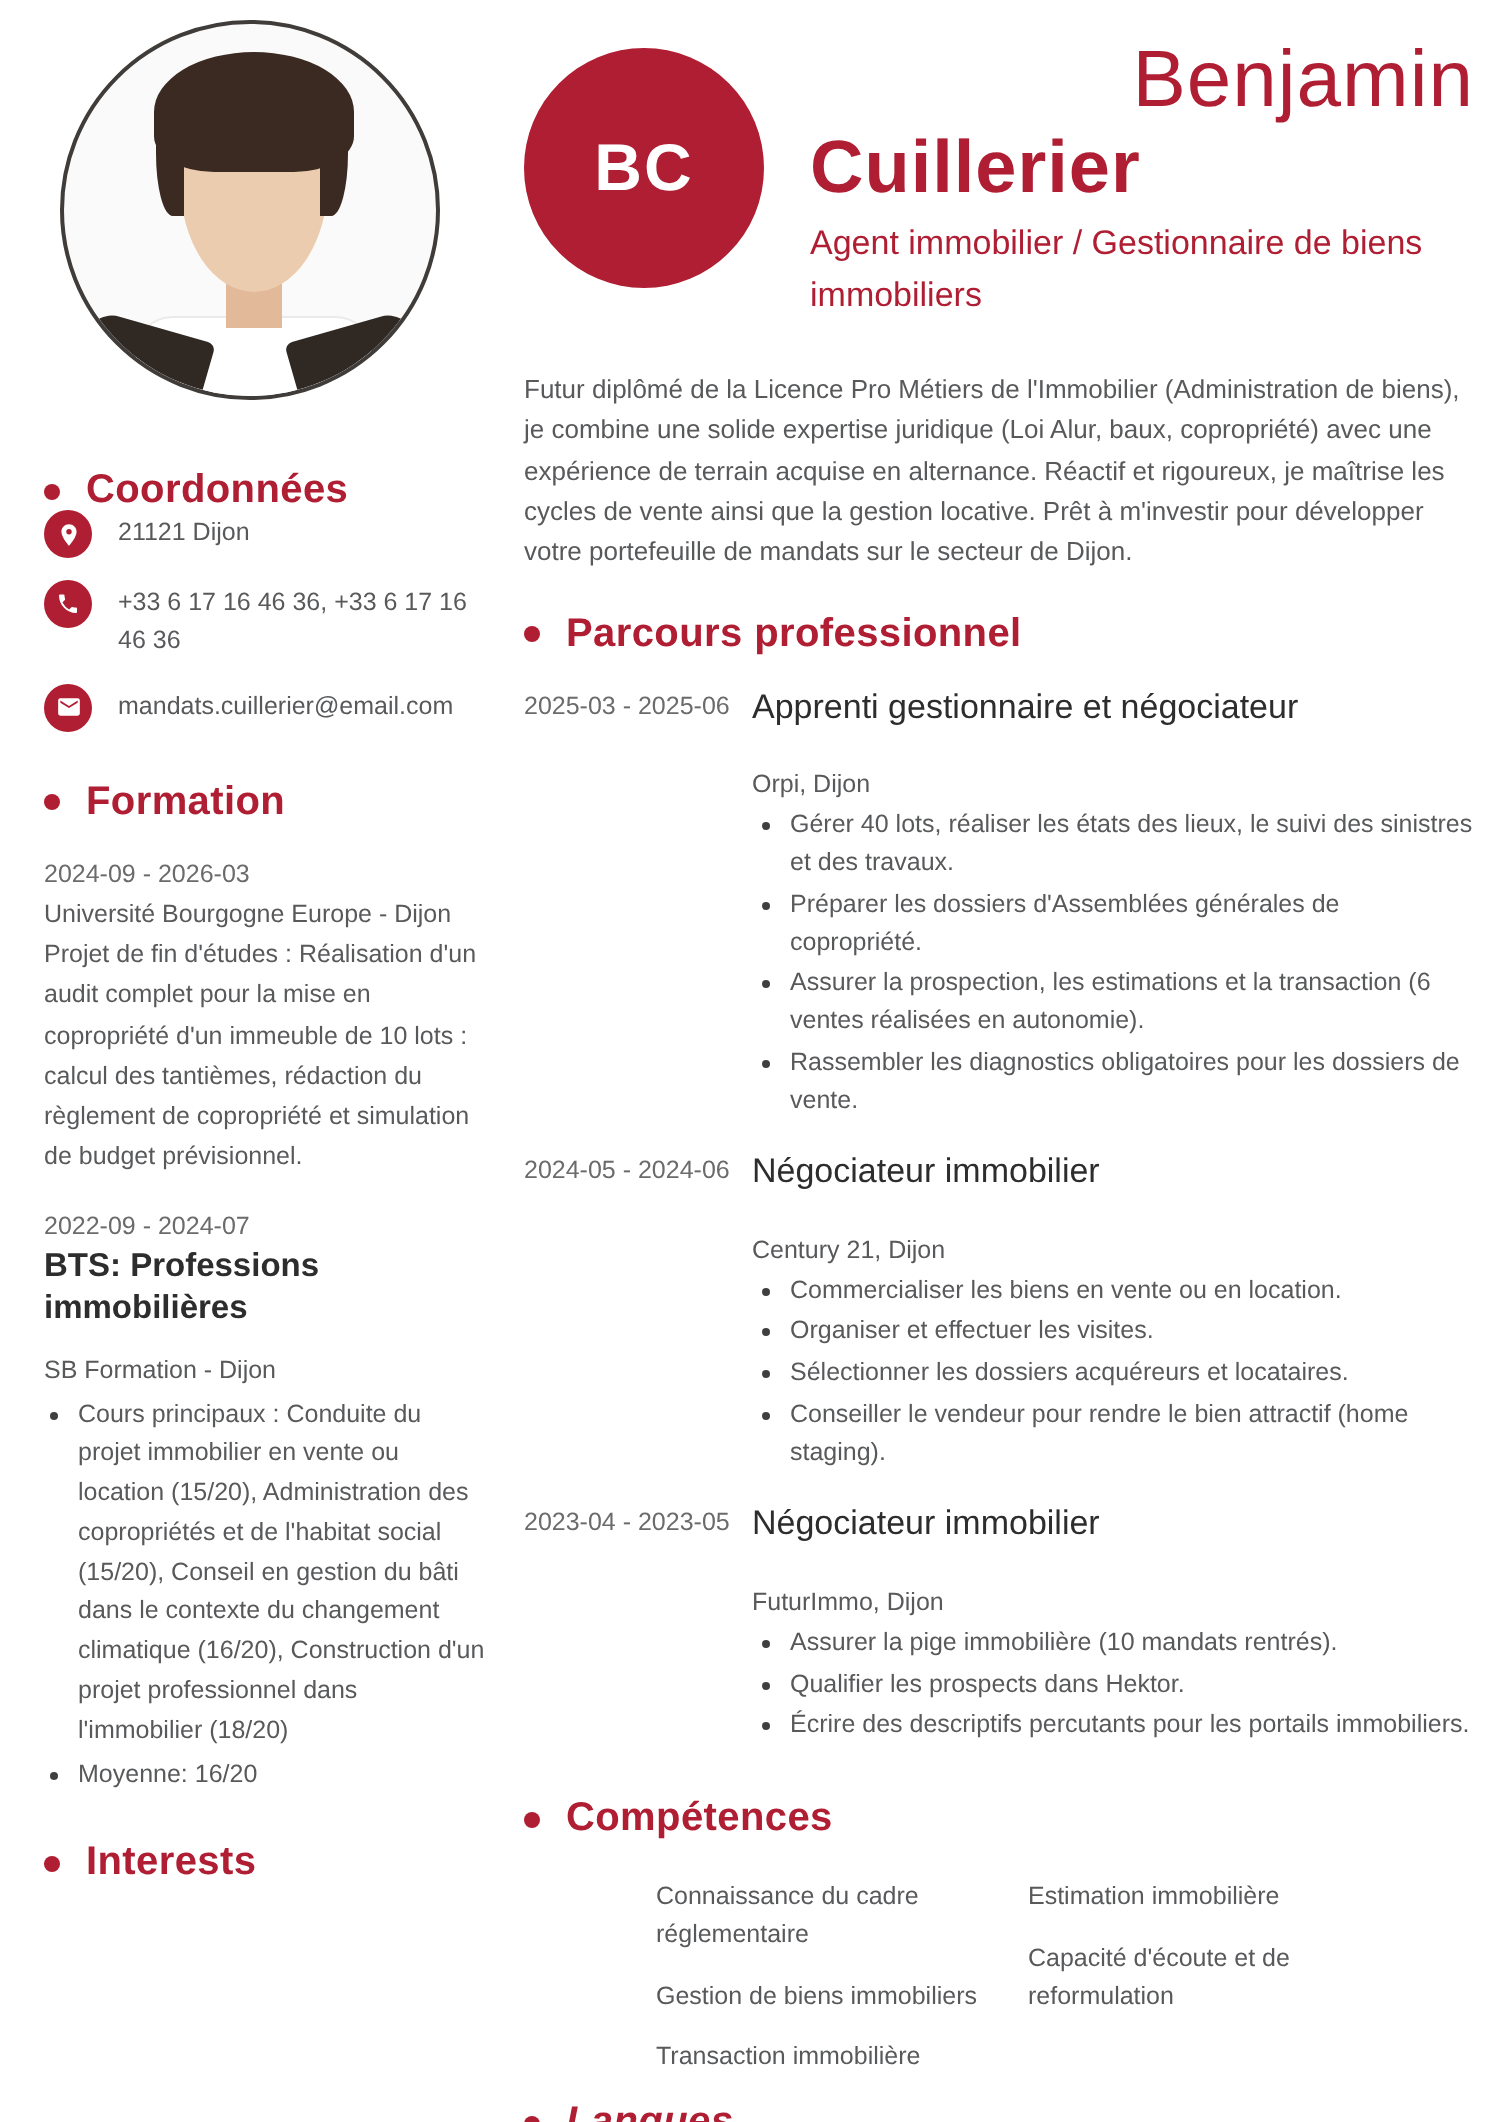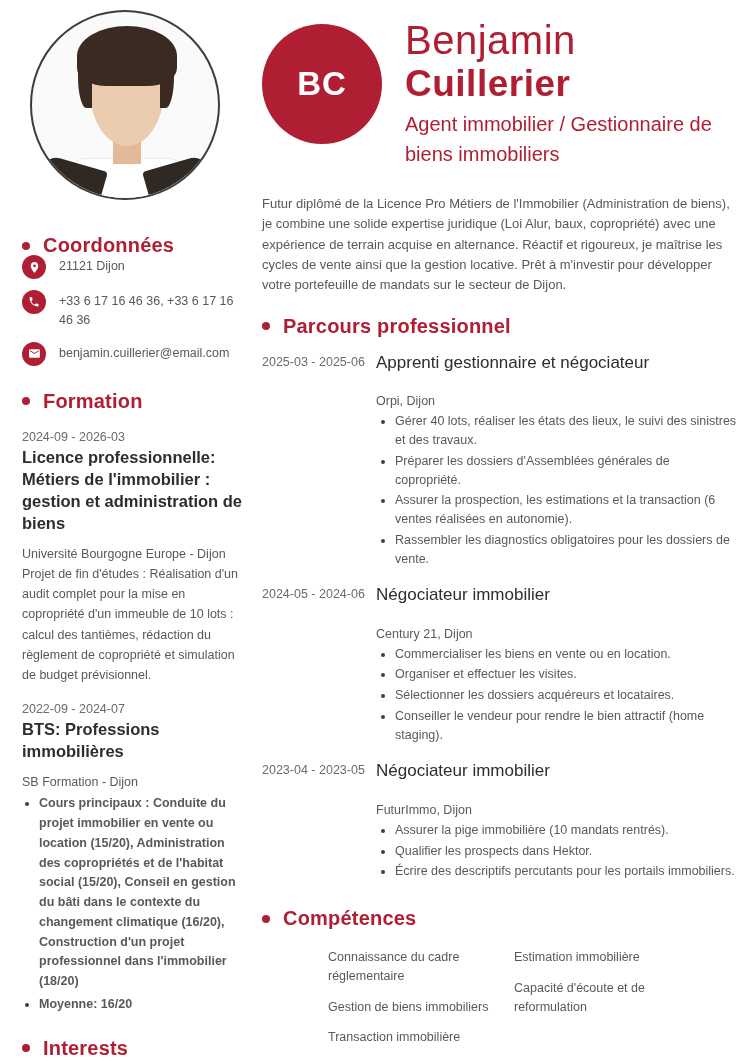--- a/index.html
+++ b/index.html
@@ -43,34 +43,34 @@
   .icon-circle{width:24px;height:24px;border-radius:50%;background:var(--accent);
                display:flex;align-items:center;justify-content:center;flex:0 0 24px;margin-top:-2px;}
   .contact-text{font-size:12.5px;line-height:1.55;color:var(--text-gray);word-break:break-word;}
 
   
   .edu-head{margin-top:24px;}
   .edu-item{margin-top:17px;}
   .edu-dates{color:var(--text-light);font-size:12.5px;margin-bottom:3px;}
   .edu-degree{font-size:16.5px;font-weight:700;color:var(--text-dark);line-height:1.33;margin-bottom:9px;}
   .edu-school,.edu-desc{font-size:12.5px;color:var(--text-gray);line-height:1.62;}
-  .edu-bullets{margin-top:2px;padding-left:17px;font-weight:bold;}
+  .edu-bullets{margin-top:2px;padding-left:17px;}
   .edu-bullets li{font-size:12.5px;color:var(--text-gray);line-height:1.58;margin-bottom:3px;}
   .edu-bullets li::marker{color:#3f3f3f;}
   .interests-head{margin-top:22px;}
 
   
   .header-row{display:flex;align-items:flex-start;}
   .monogram{width:120px;height:120px;border-radius:50%;background:var(--accent);color:#fff;
             display:flex;align-items:center;justify-content:center;font-size:33px;font-weight:700;
             letter-spacing:1px;flex:0 0 120px;margin-top:6px;}
   .name-block{margin-left:23px;}
-  .first-name{font-size:40px;font-weight:400;color:var(--accent);line-height:1.12;letter-spacing:.5px;}
+  .first-name{font-size:40px;font-weight:400;color:var(--accent);line-height:1.12;letter-spacing:.5px;text-align:right;}
   .last-name{font-size:37px;font-weight:700;color:var(--accent);line-height:1.12;letter-spacing:.5px;}
-  .subtitle{font-size:20px;color:var(--accent);line-height:1.5;max-width:332px;margin-top:5px;}
+  .subtitle{font-size:17px;color:var(--accent);line-height:1.5;max-width:332px;margin-top:5px;}
 
   .summary{margin-top:25px;font-size:13px;line-height:1.55;color:var(--text-gray);}
 
   
   .xp-head{margin-top:20px;}
   .xp-entry{display:grid;grid-template-columns:114px 1fr;margin-top:15px;}
   .xp-dates{color:var(--text-light);font-size:12.5px;line-height:1.5;padding-right:10px;}
   .xp-role{font-size:17px;font-weight:400;color:var(--text-dark);line-height:1.2;}
   .xp-company{font-size:12.5px;color:var(--text-gray);margin-top:21px;}
   .xp-bullets{margin-top:4px;padding-left:19px;}
@@ -126,32 +126,31 @@
             </svg>
         </span>
         <span class="contact-text">+33 6 17 16 46 36, +33 6 17 16 46 36</span>
       </div>
       <div class="contact-item">
         <span class="icon-circle">
           <svg viewBox="0 0 24 24" width="13" height="13">
               <path fill="#fff" d="M20 4H4a2 2 0 0 0-2 2v12a2 2 0 0 0 2 2h16a2 2 0 0 0 2-2V6a2 2 0 0 0-2-2zm0 4-8 5-8-5V6l8 5 8-5v2z"></path>
             </svg>
         </span>
-        <span class="contact-text">benjamin.cuillerier@email.com</span>
+        <span class="contact-text">mandats.cuillerier@email.com</span>
       </div>
     </div>
 
     <div class="sec-head edu-head">
       <span class="sec-dot"></span>
       <span>Formation</span>
     </div>
 
     <div class="edu-item">
       <div class="edu-dates">2024-09 - 2026-03</div>
-      <div class="edu-degree">Licence professionnelle: Métiers de l'immobilier : gestion et administration de biens</div>
       <div class="edu-school">Université Bourgogne Europe - Dijon</div>
       <div class="edu-desc">Projet de fin d'études : Réalisation d'un audit complet pour la mise en copropriété d'un immeuble de 10 lots : calcul des tantièmes, rédaction du règlement de copropriété et simulation de budget prévisionnel.</div>
     </div>
 
     <div class="edu-item">
       <div class="edu-dates">2022-09 - 2024-07</div>
       <div class="edu-degree">BTS: Professions immobilières</div>
       <div class="edu-school">SB Formation - Dijon</div>
       <ul class="edu-bullets">
         <li>Cours principaux : Conduite du projet immobilier en vente ou location (15/20), Administration des copropriétés et de l'habitat social (15/20), Conseil en gestion du bâti dans le contexte du changement climatique (16/20), Construction d'un projet professionnel dans l'immobilier (18/20)</li>

